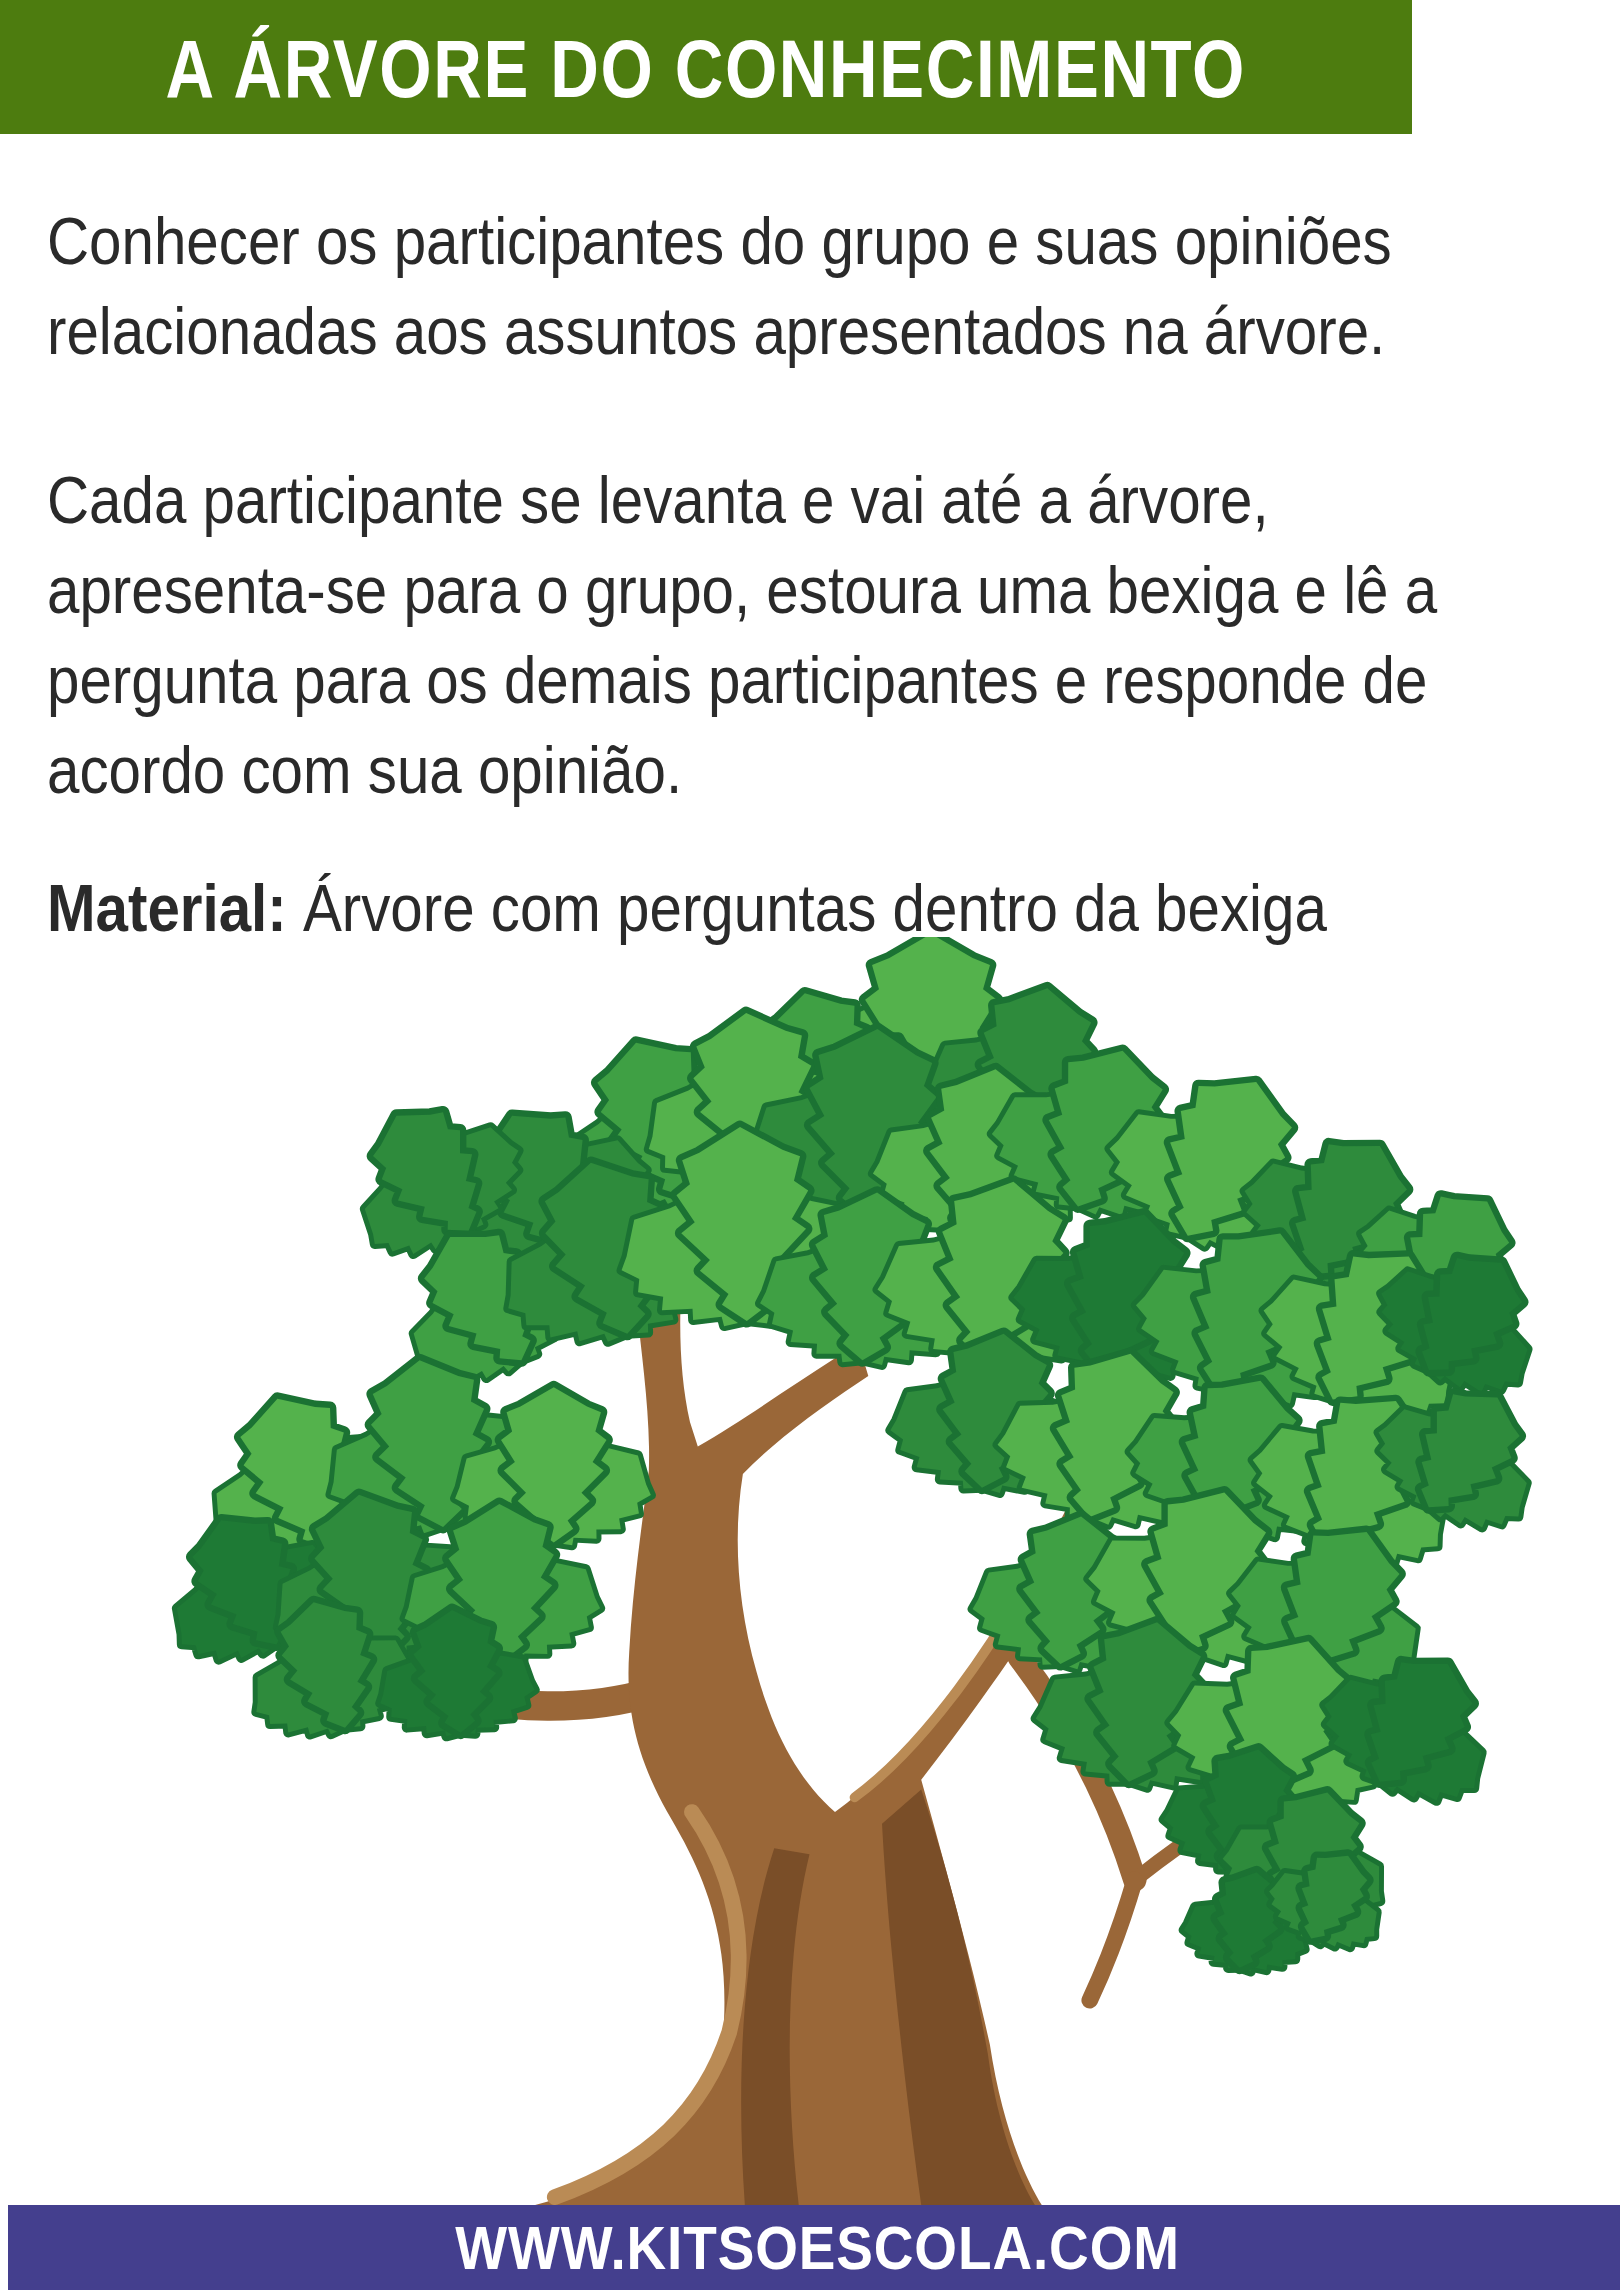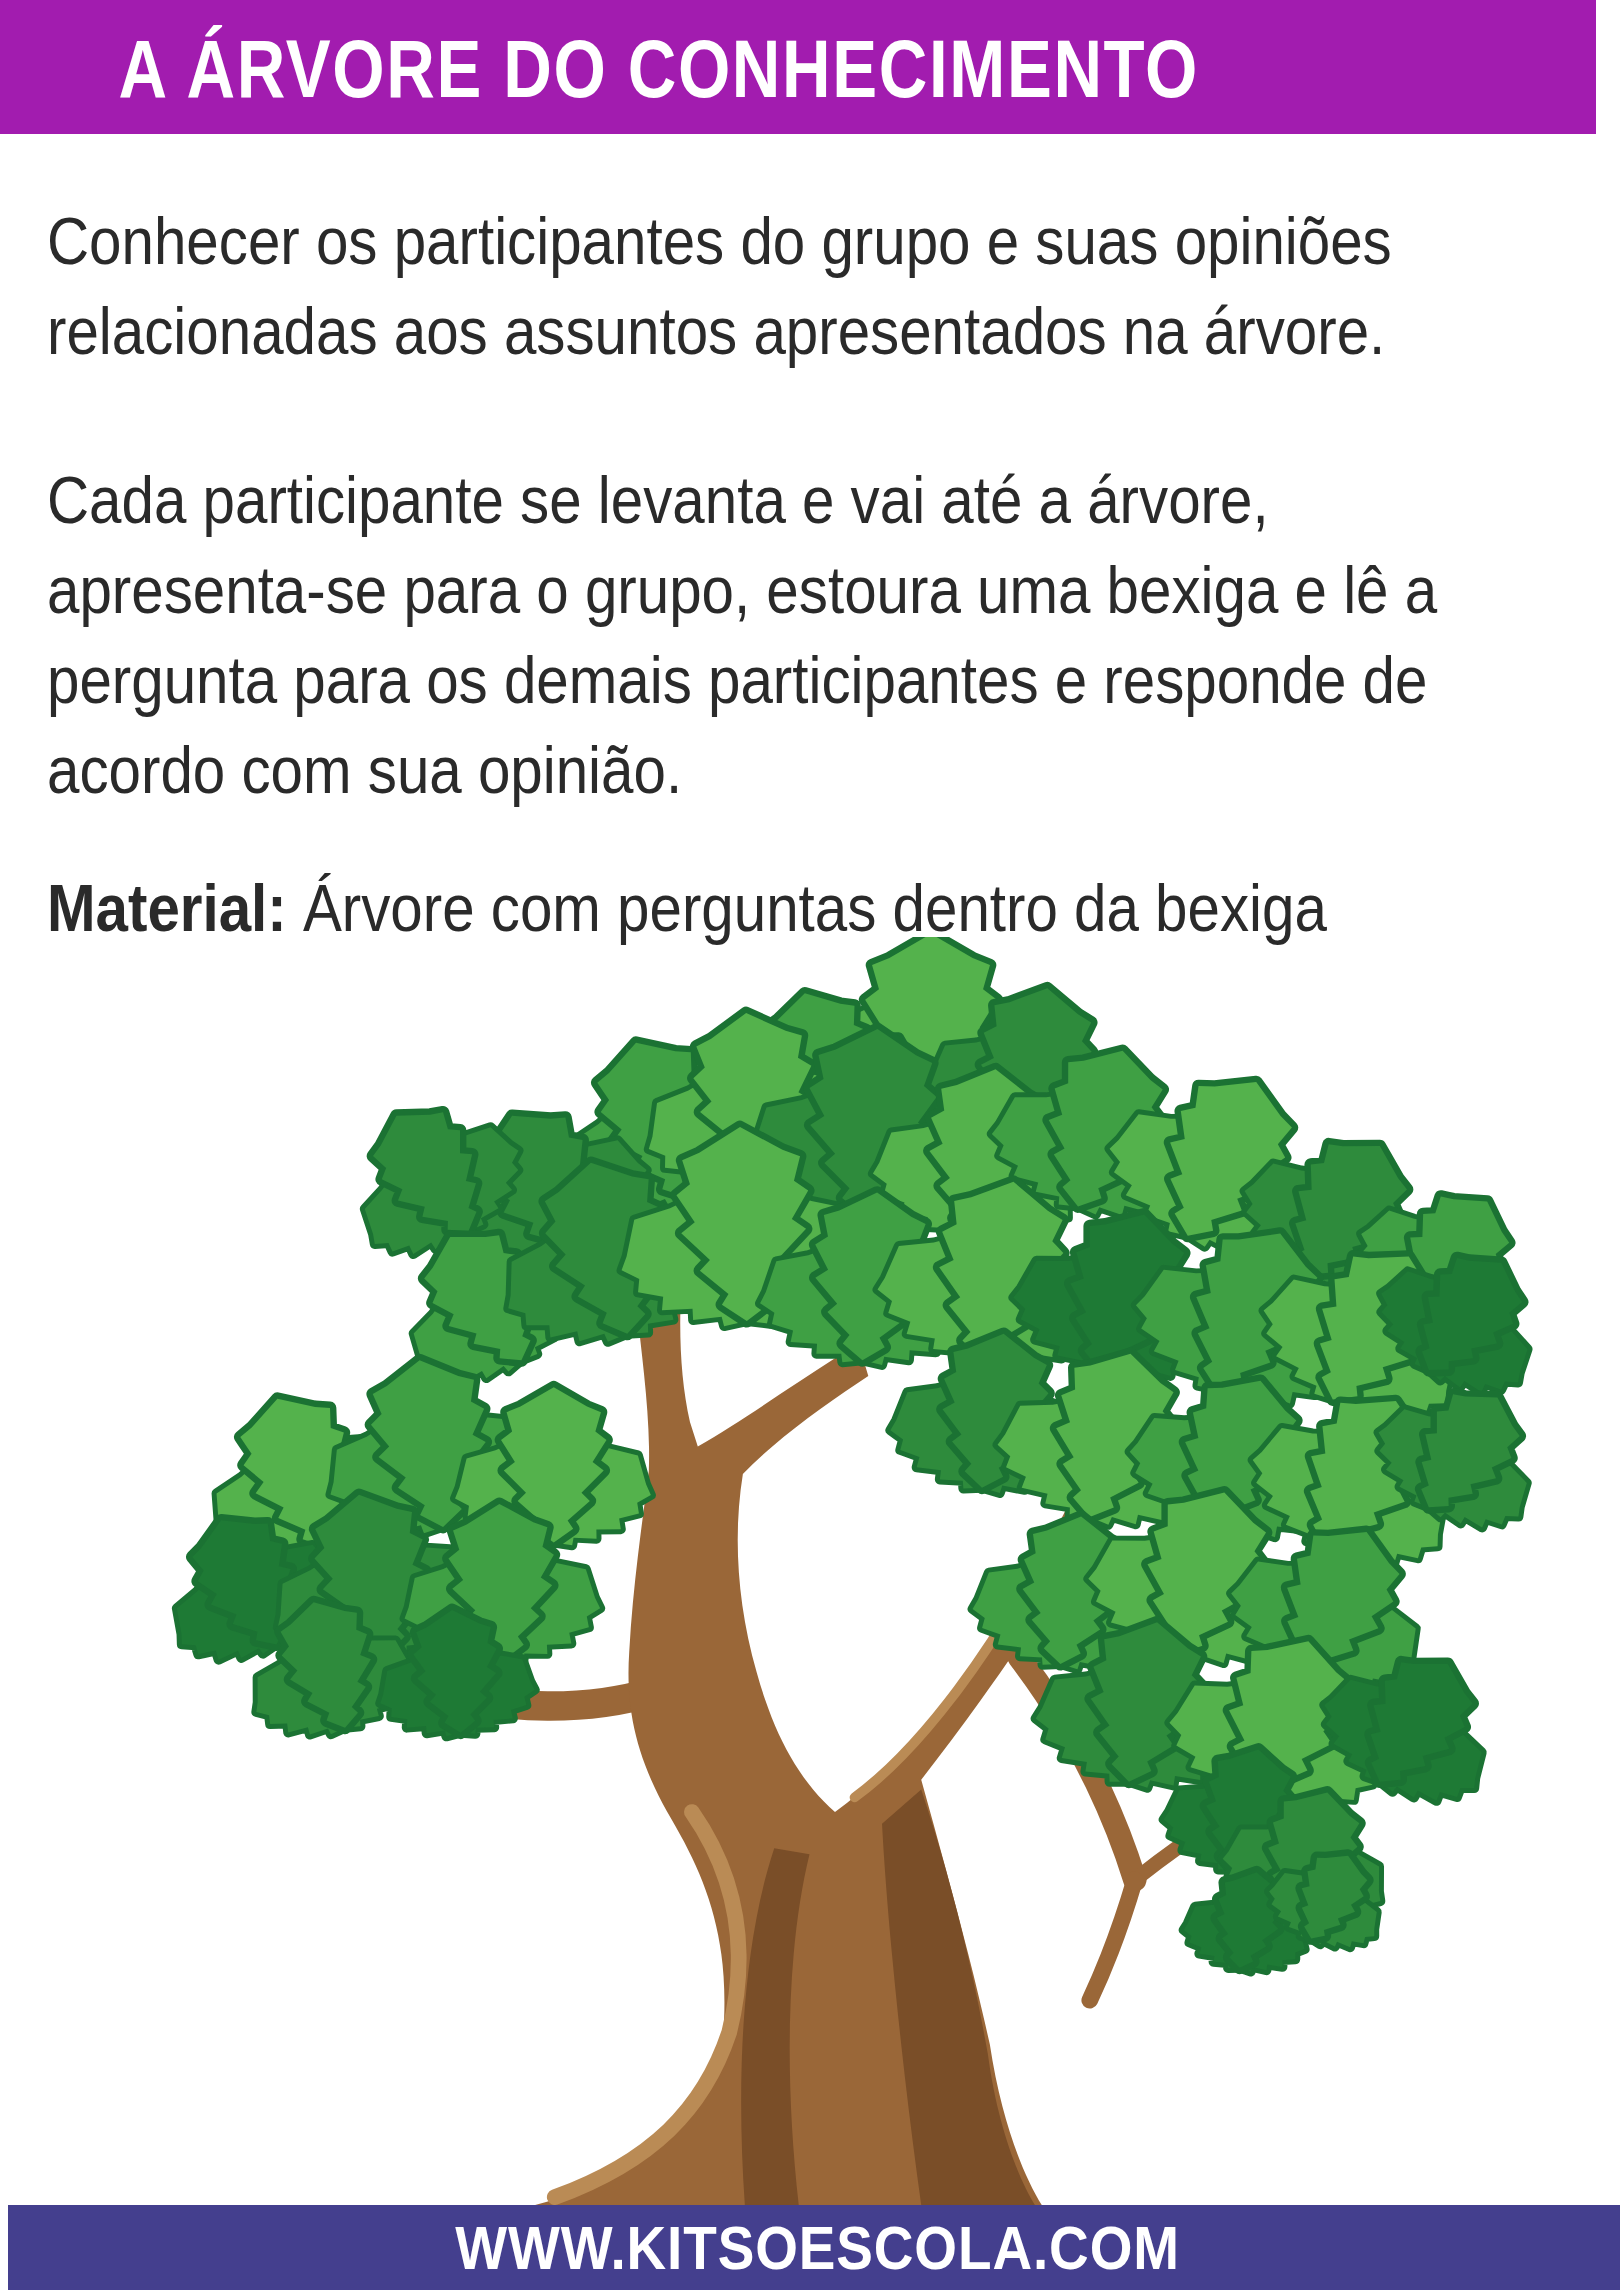--- a/index.html
+++ b/index.html
@@ -5,23 +5,23 @@
   html,body{margin:0;padding:0;background:#e8e8e8;}
   .page{
     position:relative;
     width:1620px;height:2294px;
     margin:0 auto;
     background:#ffffff;
     overflow:hidden;
     font-family:"Liberation Sans", sans-serif;
   }
   .header-bar{
-    position:absolute;left:0;top:0;width:1596px;height:134px;
-    background:#a21caf;
-    display:flex;align-items:center;
+    position:absolute;left:0;top:0;width:1412px;height:134px;
+    background:#4d7c0f;
+    display:flex;align-items:center;justify-content:center;
   }
   .header-bar .title{
     color:#ffffff;
     font-size:82px;
     font-weight:700;
     letter-spacing:2px;
     white-space:nowrap;
     transform:scaleX(0.82);
     transform-origin:center center;
     padding-top:3.9px;

